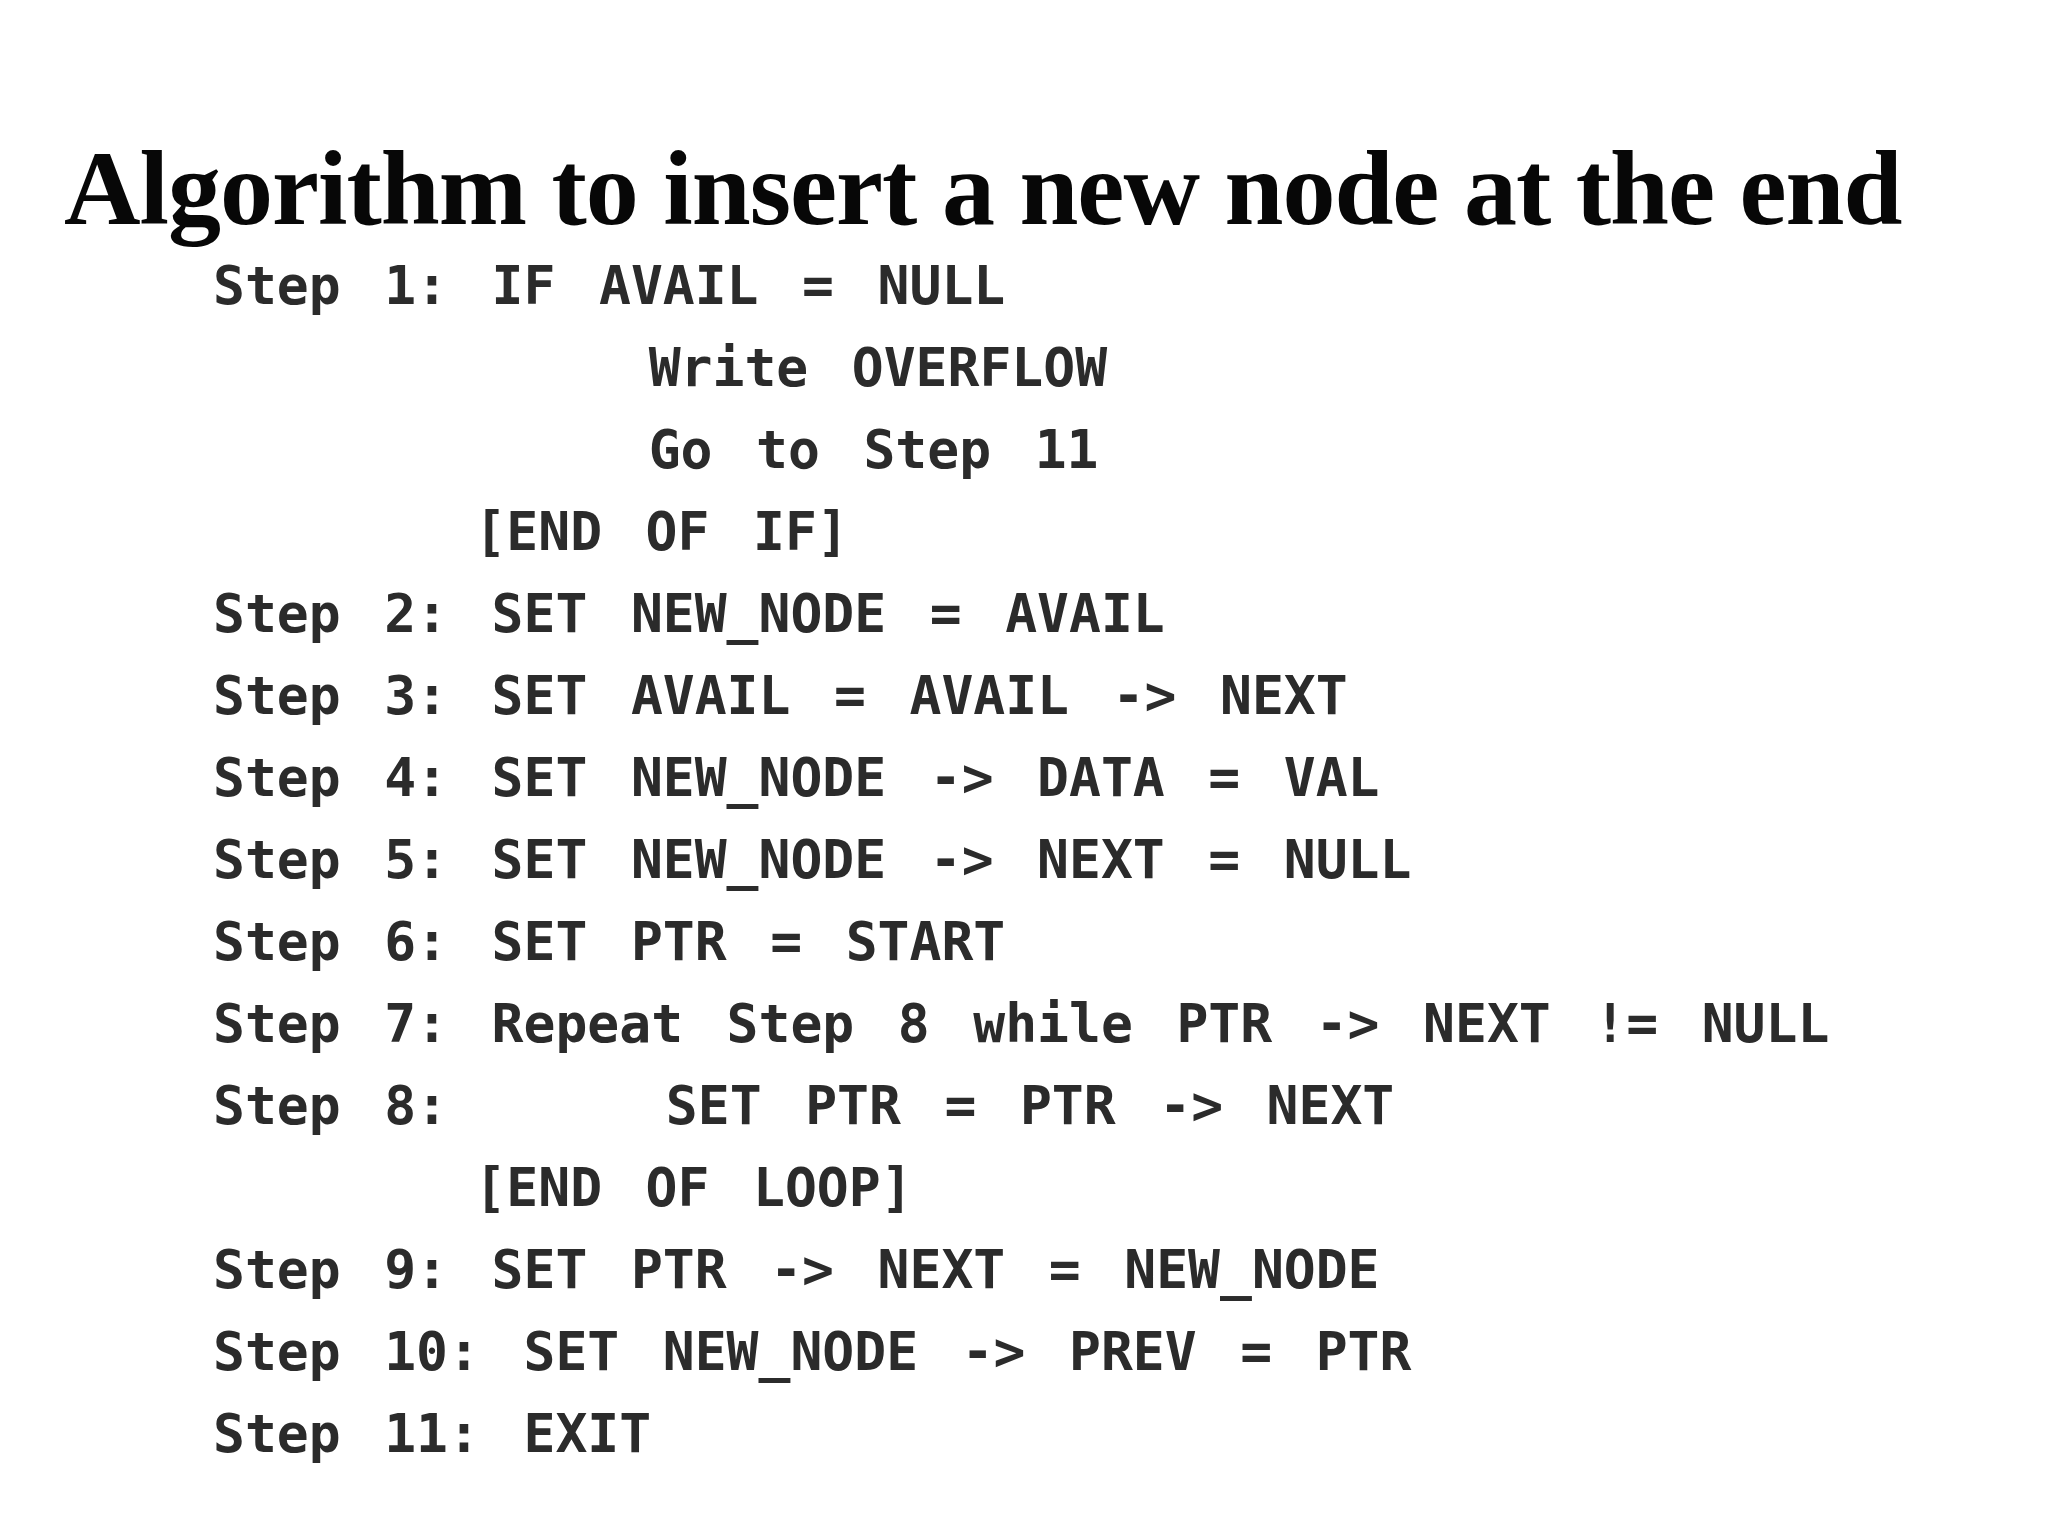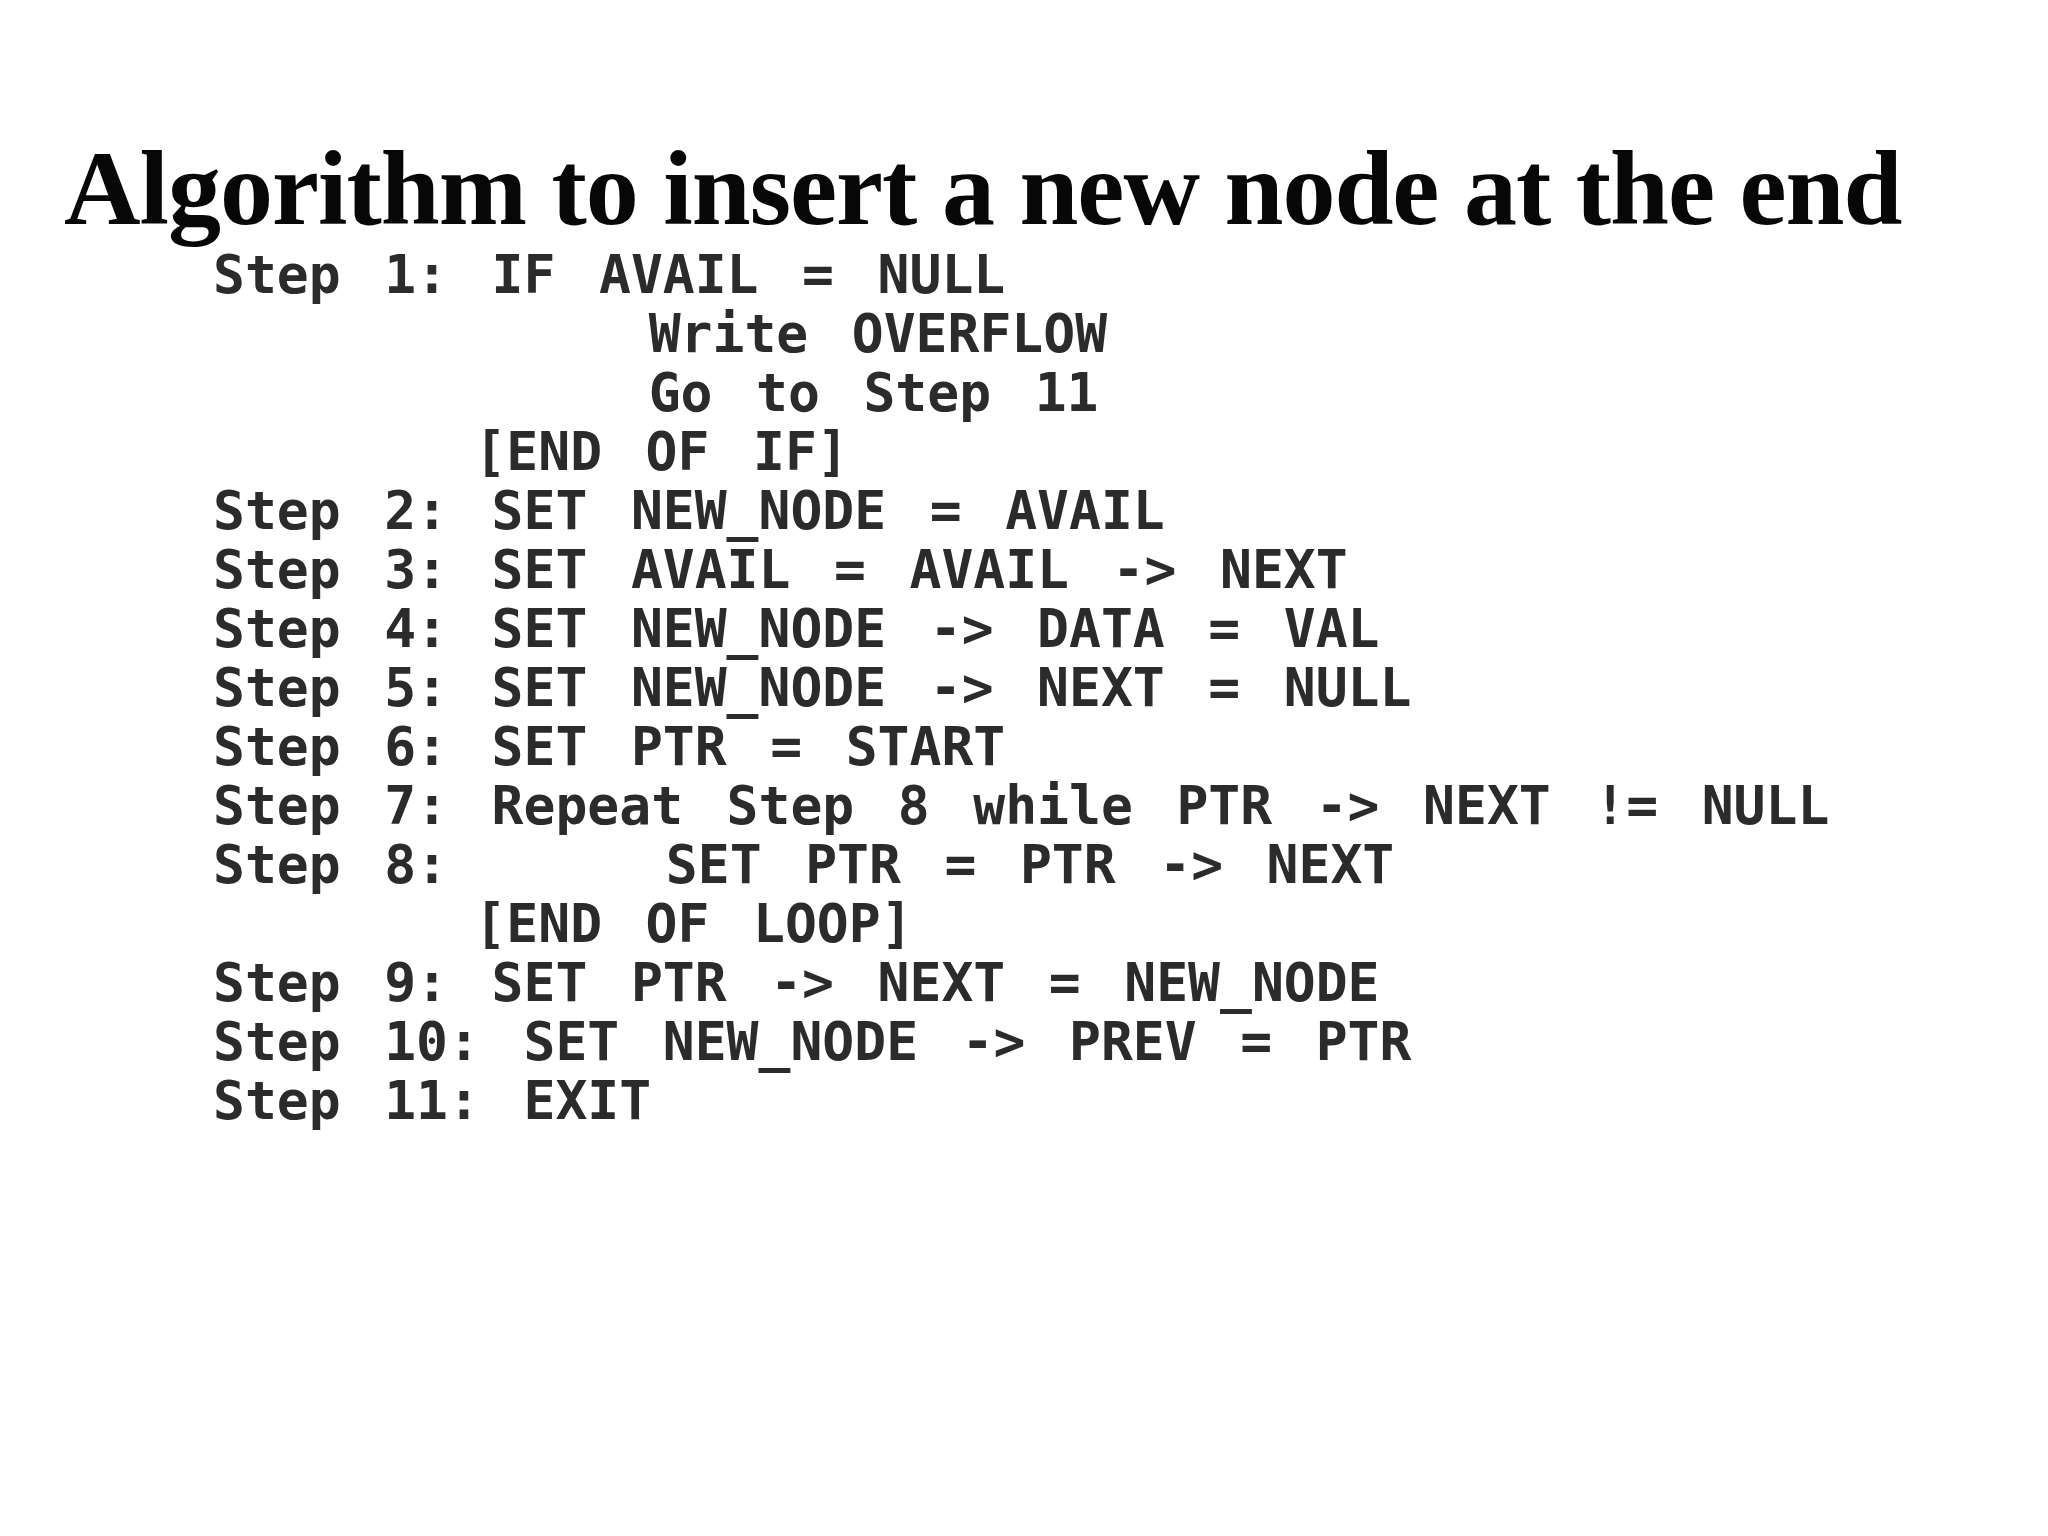--- a/index.html
+++ b/index.html
@@ -32,21 +32,21 @@
     letter-spacing: -1px;
   }
   .algorithm-code {
     position: absolute;
     left: 213px;
     top: 245px;
     margin: 0;
     font-family: "DejaVu Sans Mono", monospace;
     font-weight: bold;
     font-size: 53px;
-    line-height: 59px;
+    line-height: 82px;
     color: #2b2b2b;
     word-spacing: 0.22em;
     white-space: pre;
   }
 </style>
 </head>
 <body>
 
 <div class="slide">
   <h1 class="slide-title">Algorithm to insert a new node at the end</h1>

